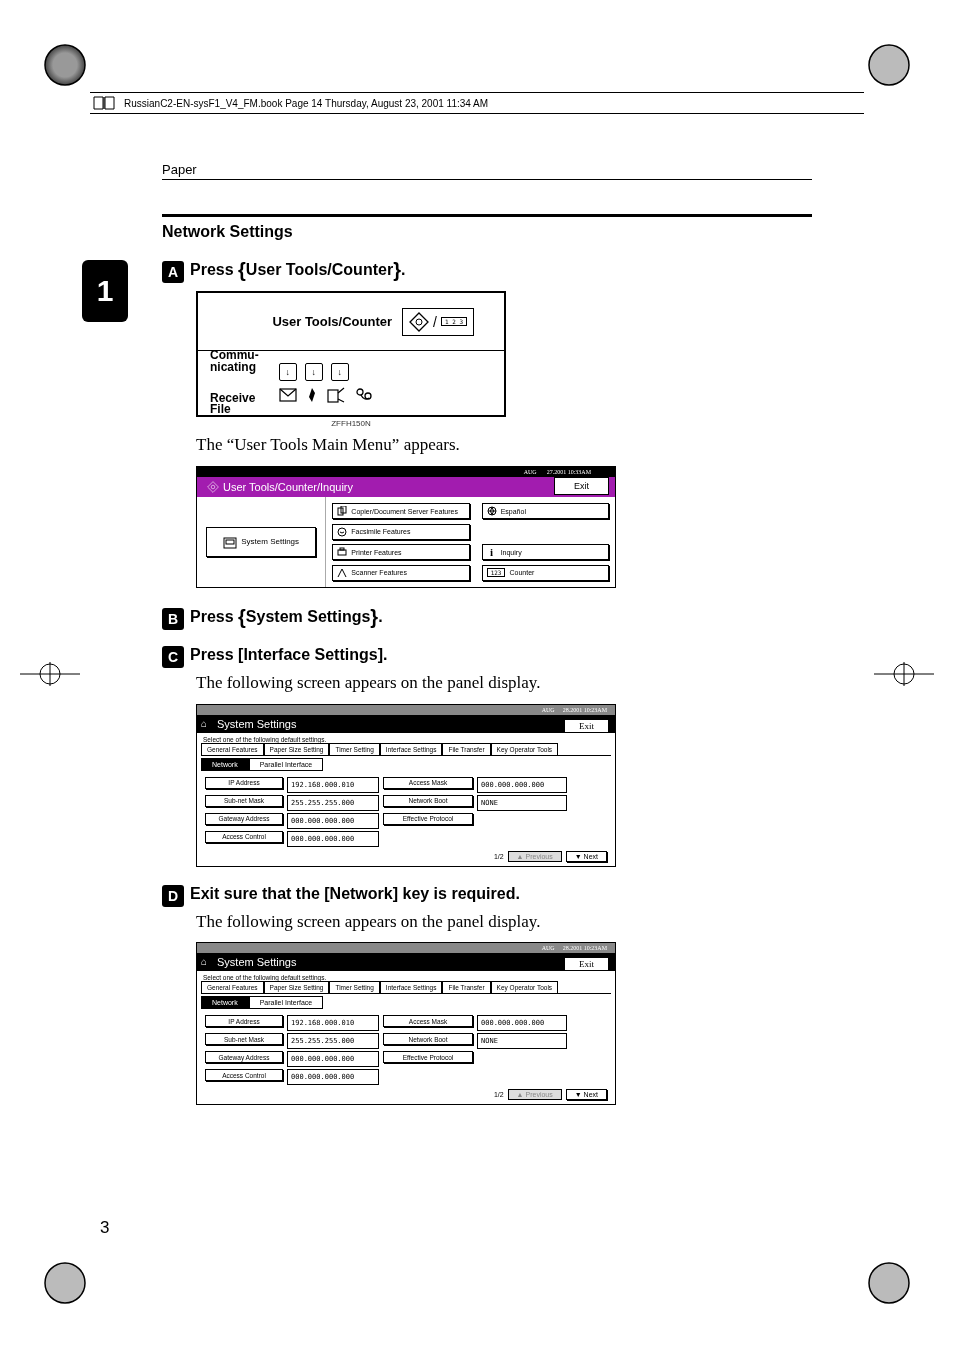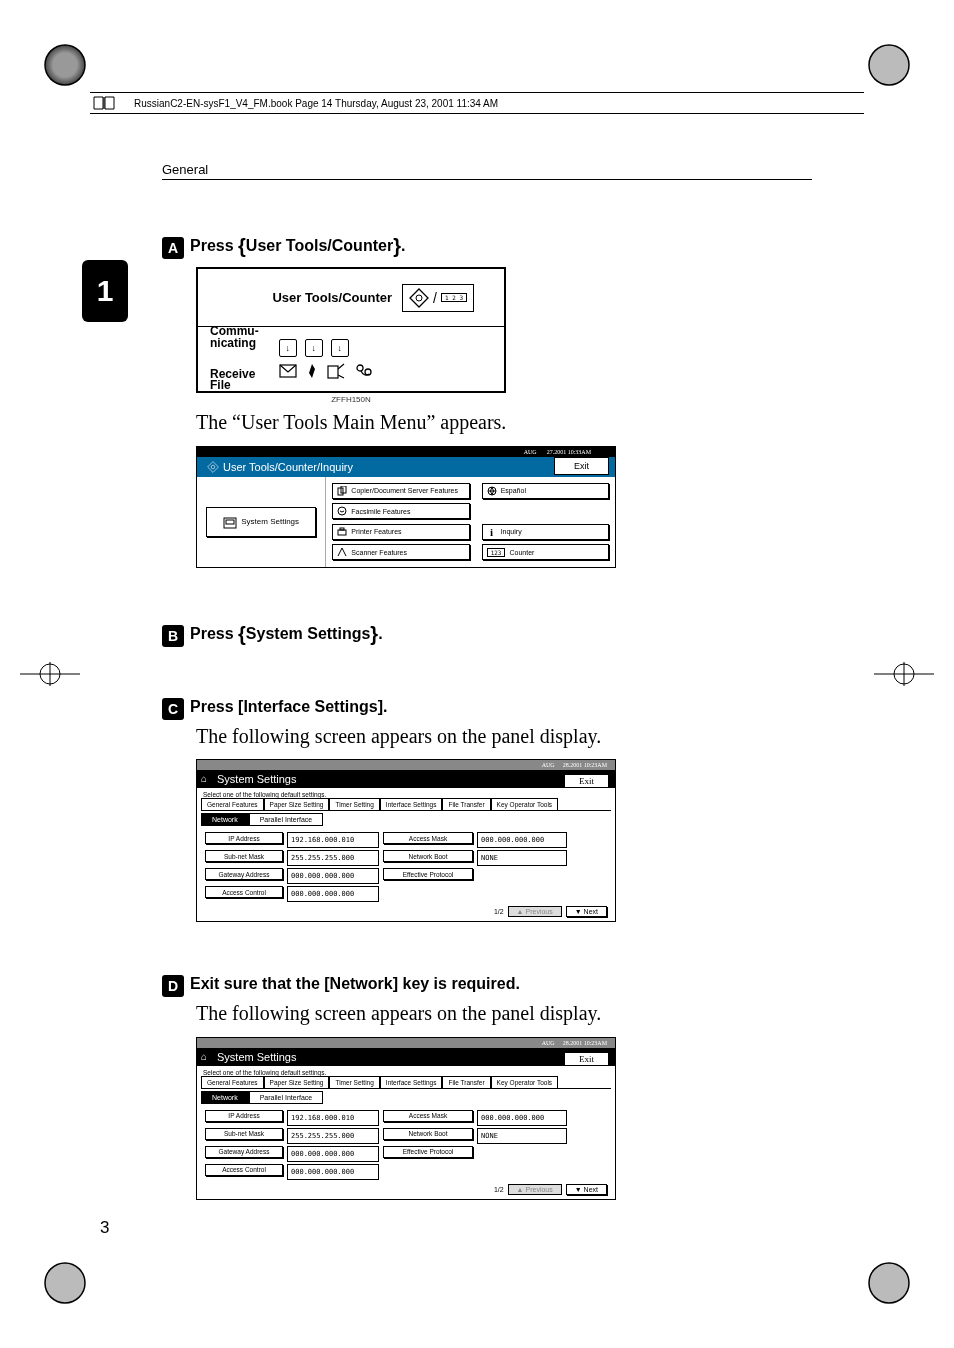--- a/index.html
+++ b/index.html
@@ -13,63 +13,63 @@
   .reg-bl { bottom: 40px; left: 40px; }
   .reg-br { bottom: 40px; right: 40px; }
   
   .reg-cross { position: absolute; width: 60px; height: 24px; }
   .reg-left { top: 50%; left: 20px; transform: translateY(-50%); }
   .reg-right { top: 50%; right: 20px; transform: translateY(-50%); }
   
   
   .print-header { position: absolute; top: 92px; left: 90px; right: 90px; height: 22px; border-top: 1px solid #000; border-bottom: 1px solid #000; display: flex; align-items: center; }
   .print-header .ph-icon { width: 28px; height: 18px; display:flex; align-items:center; justify-content:center; }
-  .print-header .ph-text { font-family: Arial, Helvetica, sans-serif; font-size: 10px; margin-left: 16px; color: #000; }
+  .print-header .ph-text { font-family: Arial, Helvetica, sans-serif; font-size: 10px; margin-left: 6px; color: #000; }
   
   
   .content { position: absolute; top: 162px; left: 162px; right: 142px; }
   
   .running-head { font-family: Arial, Helvetica, sans-serif; font-size: 13px; border-bottom: 1px solid #000; padding-bottom: 2px; }
   
   .chapter-tab { position: absolute; top: 260px; left: 82px; width: 46px; height: 62px; background: #000; border-radius: 6px; display: flex; align-items: center; justify-content: center; }
   .chapter-tab span { color: #fff; font-family: Arial, sans-serif; font-weight: bold; font-size: 30px; }
   
   .section-block { margin-top: 34px; }
   .section-hr { border-top: 3px solid #000; margin-bottom: 6px; }
   .section-title { font-family: Arial, Helvetica, sans-serif; font-weight: bold; font-size: 16px; }
   
   .body-text { font-size: 17px; line-height: 1.28; margin-top: 10px; }
   
   .step { margin-top: 16px; display: flex; align-items: baseline; gap: 6px; }
   .step-badge { display: inline-flex; width: 22px; height: 22px; background: #000; color: #fff; font-family: Arial, sans-serif; font-size: 14px; font-weight: bold; align-items: center; justify-content: center; border-radius: 3px; position: relative; top: 2px; }
-  .step-text { font-size: 16px; margin-top: 37px; }
+  .step-text { font-size: 16px; }
   .step-text b, .step-text .sans { font-family: Arial, Helvetica, sans-serif; }
   .lbracket, .rbracket { font-family: Arial, sans-serif; font-weight: bold; font-size: 20px; position: relative; top: 2px; }
   
-  .indent-body { font-size: 20px; line-height: 1.28; margin-left: 34px; margin-top: 6px; }
+  .indent-body { font-size: 17px; line-height: 1.28; margin-left: 34px; margin-top: 6px; }
   
   
   .illus-wrap { margin-left: 34px; margin-top: 10px; }
   .illus-panel { width: 310px; border: 2px solid #000; background:#fff; }
   .illus-panel .row1 { height: 58px; border-bottom: 1px solid #000; display:flex; align-items:center; justify-content:flex-end; padding-right: 30px; gap: 10px; font-family: Arial, sans-serif; }
   .illus-panel .row1 .label { font-size: 13px; font-weight: bold; }
   .illus-panel .row1 .diamond-group { display:flex; align-items:center; gap:4px; border:1px solid #000; padding:3px 6px; }
   .illus-panel .row2 { height: 64px; display:flex; align-items:center; padding: 0 12px; gap: 20px; font-family: Arial, sans-serif; }
   .illus-panel .row2 .col-labels { display:flex; flex-direction:column; gap:20px; font-size: 12px; font-weight:bold; }
   .illus-panel .row2 .hyphen-break { line-height: 0.95; }
   .illus-panel .row2 .row2b { display:flex; flex-direction:column; gap:6px; }
   .mini-icons { display:flex; gap:8px; }
   .mini-icons .mi { width:18px; height:18px; border:1.3px solid #000; border-radius:2px; display:flex; align-items:center; justify-content:center; font-size:9px; }
   .mini-icons2 { display:flex; gap:10px; align-items:center; }
   .caption-code { font-family: Arial, sans-serif; font-size: 8px; text-align:center; width:310px; margin-top:2px; color:#333; }
   
   
   .menu-mock { width: 420px; border:1px solid #000; position:relative; }
   .menu-mock .mm-topstrip { height:10px; background:#000; display:flex; justify-content:flex-end; color:#fff; font-size:6px; align-items:center; padding-right:24px; gap:10px;}
-  .menu-mock .mm-titlebar { height:20px; background:#0369a1; color:#fff; font-family: Arial, sans-serif; font-size: 11px; display:flex; align-items:center; padding-left:10px; }
+  .menu-mock .mm-titlebar { height:20px; background:#a21caf; color:#fff; font-family: Arial, sans-serif; font-size: 11px; display:flex; align-items:center; padding-left:10px; }
   .menu-mock .mm-exit { position:absolute; top:10px; right:6px; height:18px; width:55px; background:#fff; border:1px solid #000; font-family:Arial,sans-serif; font-size:9px; display:flex; align-items:center; justify-content:center; }
   .menu-mock .mm-body { display:flex; height:90px; }
   .menu-mock .mm-left { width:130px; border-right:1px solid #aaa; display:flex; align-items:center; justify-content:center; }
   .menu-mock .mm-left .big-btn { width:110px; height:30px; border:1px solid #000; box-shadow: 1px 1px 0 #000; font-family:Arial,sans-serif; font-size:8px; display:flex; align-items:center; justify-content:center; gap:4px; }
   .menu-mock .mm-mid { width:150px; display:flex; flex-direction:column; justify-content:space-around; padding:4px 6px; }
   .menu-mock .mm-right { width:140px; display:flex; flex-direction:column; justify-content:space-around; padding:4px 6px; }
   .mm-btn { height:16px; border:1px solid #000; box-shadow: 1px 1px 0 #000; font-family:Arial,sans-serif; font-size:7px; display:flex; align-items:center; padding-left:4px; gap:4px; }
   
   
   .settings-mock { width: 420px; border:1px solid #000; }
@@ -153,22 +153,26 @@
       </svg>
   </span>
   <span class="ph-text">RussianC2-EN-sysF1_V4_FM.book  Page 14  Thursday, August 23, 2001  11:34 AM</span>
 </div>
 
 <div class="chapter-tab">
   <span>1</span>
 </div>
 
 <div class="content">
-  <div class="running-head">General</div>
-
+  <div class="running-head">Paper</div>
+
+  <div class="section-block">
+    <div class="section-hr"></div>
+    <div class="section-title">Network Settings</div>
+  </div>
 
 
   <div class="step">
     <span class="step-badge">A</span>
     <span class="step-text">
       <b>Press </b><span class="lbracket">{</span><b class="sans">User Tools/Counter</b><span class="rbracket">}</span><b>.</b>
     </span>
   </div>
 
   <div class="illus-wrap">

